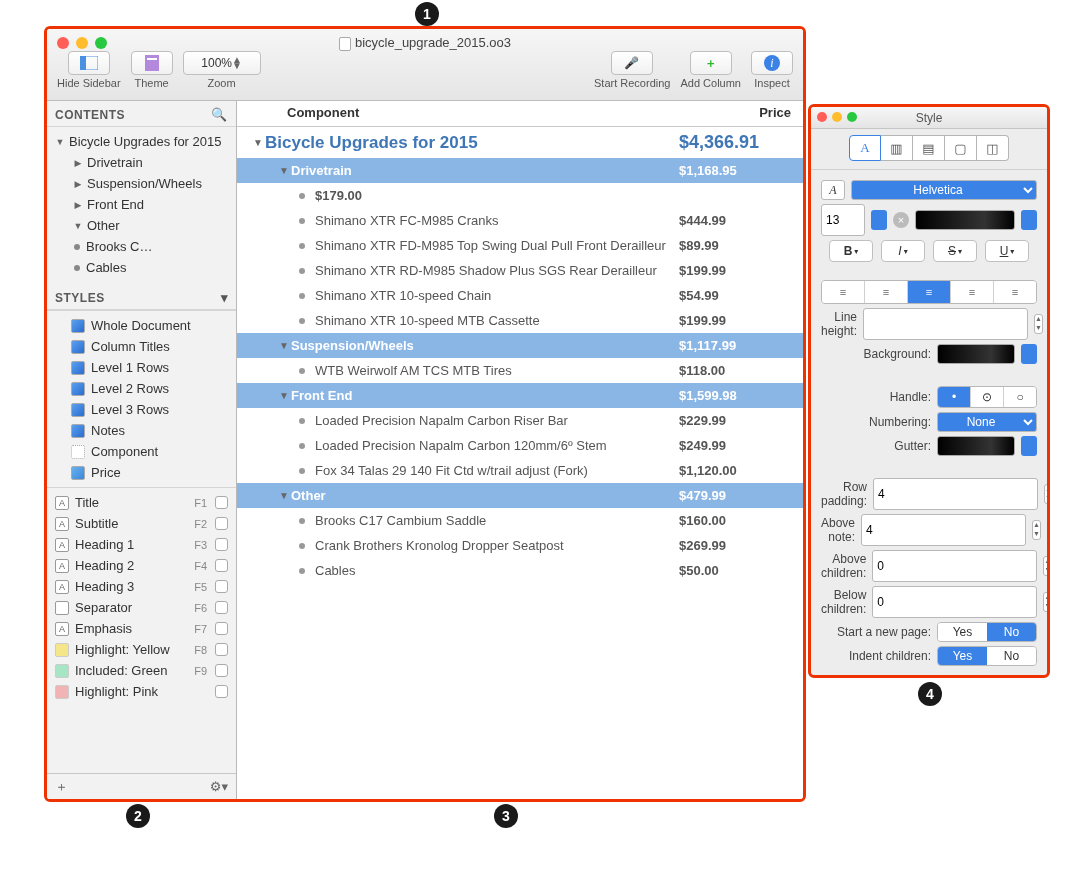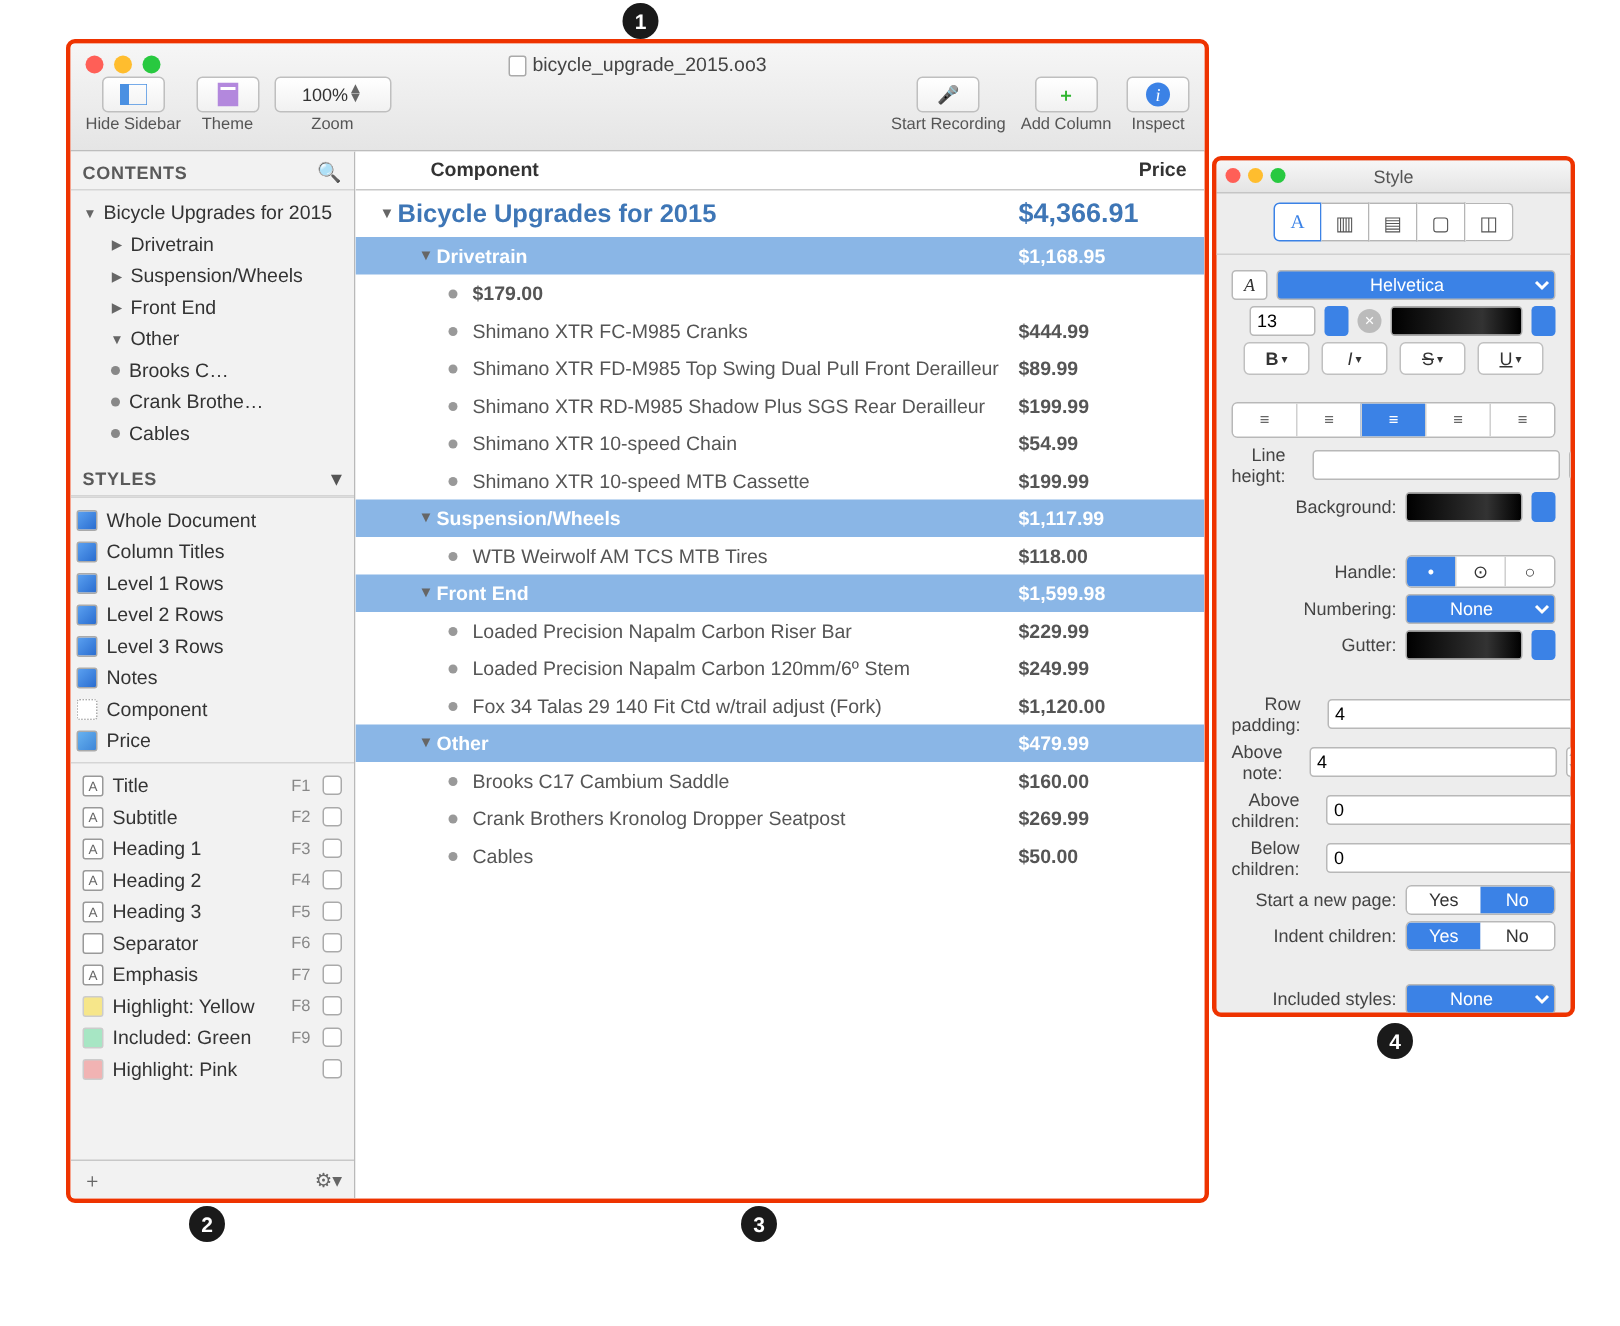--- a/index.html
+++ b/index.html
@@ -32,21 +32,21 @@
 .section-h .right-icn{ font-size:13px; color:#555;}
 .contents-tree { padding:4px 0 6px; }
 .tree-row { display:flex; align-items:center; padding:3px 8px; font-size:13px; color:#333; cursor:default;}
 .tree-row .disclosure { width:10px; text-align:center; font-size:9px; color:#666; margin-right:4px;}
 .tree-row.lvl1{padding-left:8px}
 .tree-row.lvl2{padding-left:26px}
 .tree-row.lvl3{padding-left:27px}
 .tree-row .bullet{width:6px;height:6px;border-radius:50%;background:#888;margin-right:6px;}
 
 .styles-list { padding:4px 0; border-top:1px solid #d5d5d5;}
-.style-row { display:flex; align-items:center; padding:3px 4px; font-size:13px; color:#333;}
+.style-row { display:flex; align-items:center; padding:3px 24px; font-size:13px; color:#333;}
 .style-swatch { width:14px; height:14px; border-radius:2px; margin-right:6px; border:1px solid #aaa; background:linear-gradient(135deg,#5aa0f0,#2a6dd0);}
 .style-swatch.comp { background:#fff; border:1px dotted #aaa;}
 .style-swatch.price { background:linear-gradient(135deg,#67b2f0,#3e86d8);}
 .fn-list { padding:4px 0; border-top:1px solid #d5d5d5; flex:1; overflow:auto;}
 .fn-row { display:flex; align-items:center; padding:3px 8px; font-size:13px; color:#333;}
 .fn-row .fn-sw { width:14px; height:14px; border:1px solid #999; border-radius:2px; margin-right:6px; display:flex; align-items:center; justify-content:center; font-size:9px; color:#666; background:#fff;}
 .fn-row .fn-key{ margin-left:auto; margin-right:8px; color:#888; font-size:11px;}
 .fn-row .fn-chk{ width:13px; height:13px; border:1px solid #aaa; border-radius:3px; background:#fff;}
 .sidebar-footer{ height:26px; border-top:1px solid #c8c8c8; display:flex; align-items:center; padding:0 8px; color:#666;}
 .sidebar-footer .gear{margin-left:auto;}
@@ -73,21 +73,21 @@
 .ws-lights{position:absolute; left:6px; top:5px; display:flex; gap:5px;}
 .ws-lights .tl{width:10px;height:10px;}
 .ws-tabs{ display:flex; justify-content:center; gap:0; padding:6px 0 8px; border-bottom:1px solid #d0d0d0; background:#ededed;}
 .ws-tab{ width:32px; height:26px; border:1px solid #b5b5b5; display:flex; align-items:center; justify-content:center; font-size:13px; color:#555; background:#fff;}
 .ws-tab:first-child{border-radius:4px 0 0 4px; border-color:#3b82e6; background:#fff; color:#3b82e6;}
 .ws-tab:last-child{border-radius:0 4px 4px 0;}
 .ws-tab + .ws-tab{border-left:none;}
 .ws-body{ padding:6px 10px; font-size:12px; color:#333;}
 .ws-row{ display:flex; align-items:center; gap:6px; margin:4px 0;}
 .ws-label{ width:110px; text-align:right; color:#444; font-size:12px;}
-.ws-input{ flex:1; height:20px; border:1px solid #b8b8b8; border-radius:3px; background:#fff; padding:0 4px; font-size:12px;margin-left:12px;}
+.ws-input{ flex:1; height:32px; border:1px solid #b8b8b8; border-radius:3px; background:#fff; padding:0 4px; font-size:12px;}
 .ws-select{ height:20px; border:1px solid #b8b8b8; border-radius:3px; background:#fff; padding:0 4px; font-size:12px;text-align:center;}
 .ws-seg{ display:flex; height:22px; border:1px solid #b8b8b8; border-radius:4px; overflow:hidden;}
 .ws-seg .seg{flex:1; display:flex;align-items:center;justify-content:center; font-size:12px; background:#fff; border-left:1px solid #d0d0d0;}
 .ws-seg .seg:first-child{border-left:none;}
 .ws-seg .seg.active{ background:#3b82e6; color:#fff;}
 .ws-iconbox{ width:24px; height:20px; border:1px solid #b8b8b8; border-radius:3px; background:#fff; display:flex; align-items:center; justify-content:center; font-size:12px; font-family:serif; font-style:italic;}
 .ws-colorbox{ flex:1; height:20px; border:1px solid #aaa; border-radius:3px; background:linear-gradient(to right,#000,#333 70%,#000);}
 .ws-stepper{ width:16px; height:20px; border:1px solid #b8b8b8; border-radius:3px; background:#fff; display:flex; flex-direction:column; font-size:7px; color:#666;}
 .ws-stepper span{flex:1; text-align:center;}
 .ws-clear{ width:16px; height:16px; border-radius:50%; background:#bbb; color:#fff; font-size:11px; display:flex; align-items:center; justify-content:center;}
@@ -193,24 +193,20 @@
           <div class="tree-row lvl2">
               <span class="disclosure">▼</span>
               <span>Other</span>
             </div>
           <div class="tree-row lvl3">
               <span class="bullet"></span>
               <span>Brooks C…</span>
             </div>
           <div class="tree-row lvl3">
               <span class="bullet"></span>
-              <span>Crank Brothe…</span>
-            </div>
-          <div class="tree-row lvl3">
-              <span class="bullet"></span>
               <span>Cables</span>
             </div>
         </div>
 
         <div class="section-h">
           <span>STYLES</span>
           <span class="right-icn">▾</span>
         </div>
         <div class="styles-list" id="styles-list">
             <div class="style-row">

